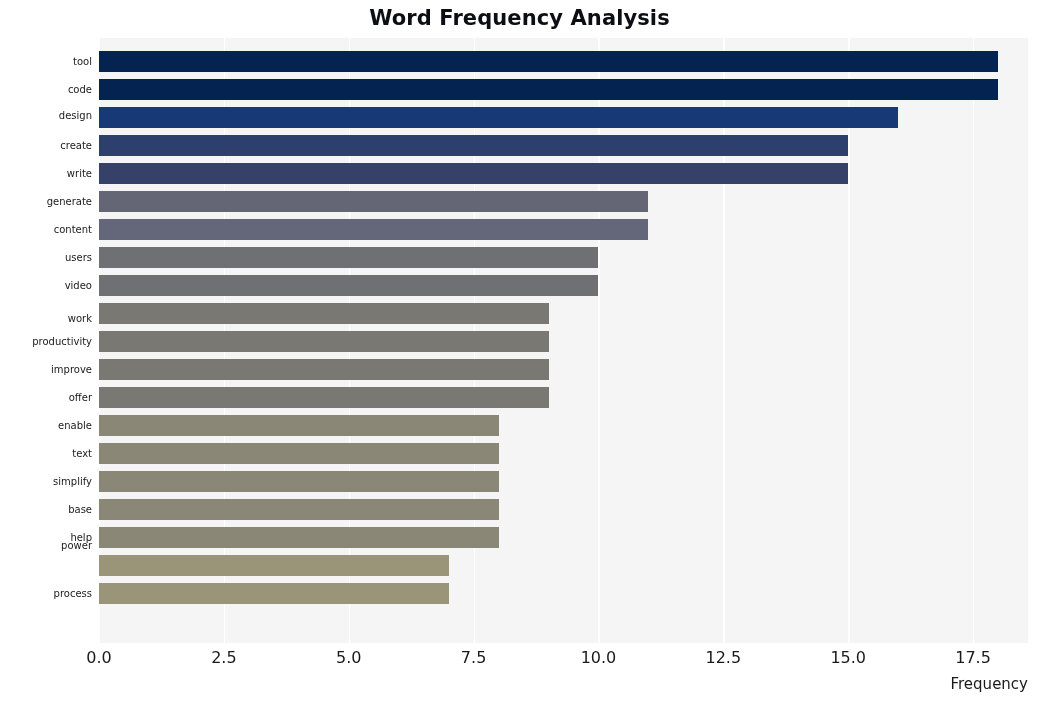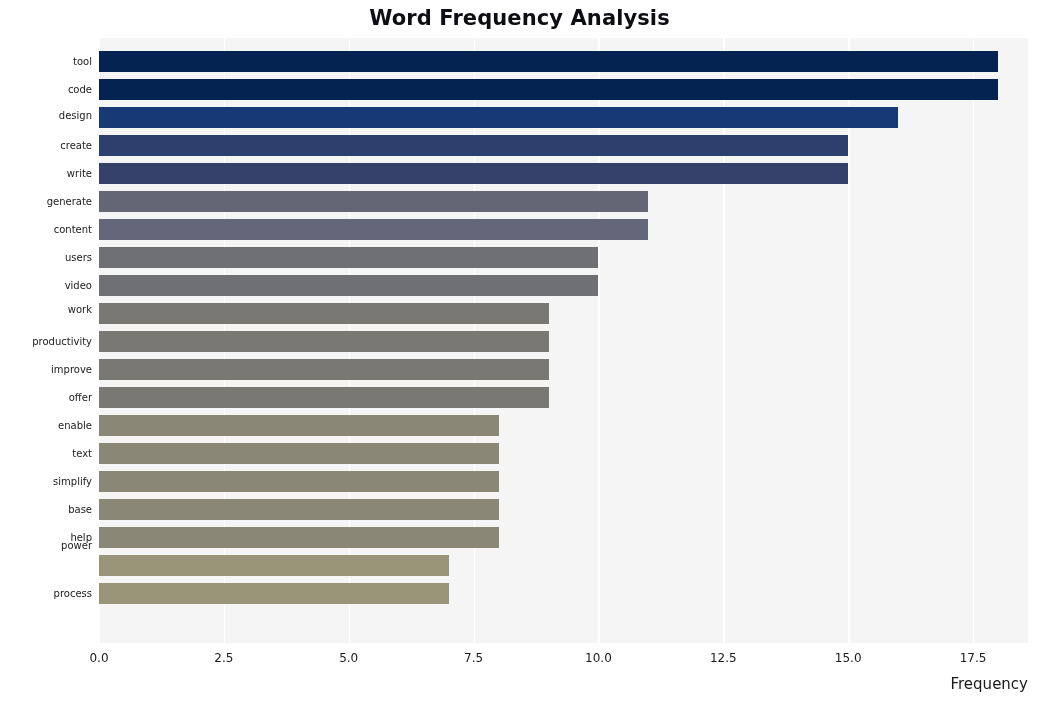--- a/index.html
+++ b/index.html
@@ -108,21 +108,21 @@
     position: absolute;
     left: 0;
     top: 648px;
     width: 1039px;
     height: 22px;
   }
   .x-tick {
     position: absolute;
     top: 0;
     transform: translateX(-50%);
-    font-size: 12px;
+    font-size: 16px;
     color: #1a1a1a;
     line-height: 20px;
     white-space: nowrap;
   }
 
   
   #x-axis-label {
     position: absolute;
     left: 99px;
     top: 674px;
@@ -219,21 +219,21 @@
   <div id="y-tick-labels">
       <div class="y-tick" style="top: 9.80324px; height: 28.0093px; line-height: 28.0093px;">tool</div>
       <div class="y-tick" style="top: 37.8125px; height: 28.0093px; line-height: 28.0093px;">code</div>
       <div class="y-tick" style="top: 53px; height: 28.0093px; line-height: 28.0093px; margin-top: 11px;">design</div>
       <div class="y-tick" style="top: 93.831px; height: 28.0093px; line-height: 28.0093px;">create</div>
       <div class="y-tick" style="top: 121.84px; height: 28.0093px; line-height: 28.0093px;">write</div>
       <div class="y-tick" style="top: 149.85px; height: 28.0093px; line-height: 28.0093px;">generate</div>
       <div class="y-tick" style="top: 177.859px; height: 28.0093px; line-height: 28.0093px;">content</div>
       <div class="y-tick" style="top: 205.868px; height: 28.0093px; line-height: 28.0093px;">users</div>
       <div class="y-tick" style="top: 233.877px; height: 28.0093px; line-height: 28.0093px;">video</div>
-      <div class="y-tick" style="top: 258px; height: 28.0093px; line-height: 28.0093px;">work</div>
+      <div class="y-tick" style="top: 267px; height: 28.0093px; line-height: 28.0093px;">work</div>
       <div class="y-tick" style="top: 289.896px; height: 28.0093px; line-height: 28.0093px;">productivity</div>
       <div class="y-tick" style="top: 317.905px; height: 28.0093px; line-height: 28.0093px;">improve</div>
       <div class="y-tick" style="top: 345.914px; height: 28.0093px; line-height: 28.0093px;">offer</div>
       <div class="y-tick" style="top: 373.924px; height: 28.0093px; line-height: 28.0093px; padding-left: 8px;">enable</div>
       <div class="y-tick" style="top: 401.933px; height: 28.0093px; line-height: 28.0093px;">text</div>
       <div class="y-tick" style="top: 429.942px; height: 28.0093px; line-height: 28.0093px;">simplify</div>
       <div class="y-tick" style="top: 457.951px; height: 28.0093px; line-height: 28.0093px;">base</div>
       <div class="y-tick" style="top: 485.961px; height: 28.0093px; line-height: 28.0093px;">help</div>
       <div class="y-tick" style="top: 494px; height: 28.0093px; line-height: 28.0093px;">power</div>
       <div class="y-tick" style="top: 541.979px; height: 28.0093px; line-height: 28.0093px;">process</div>

